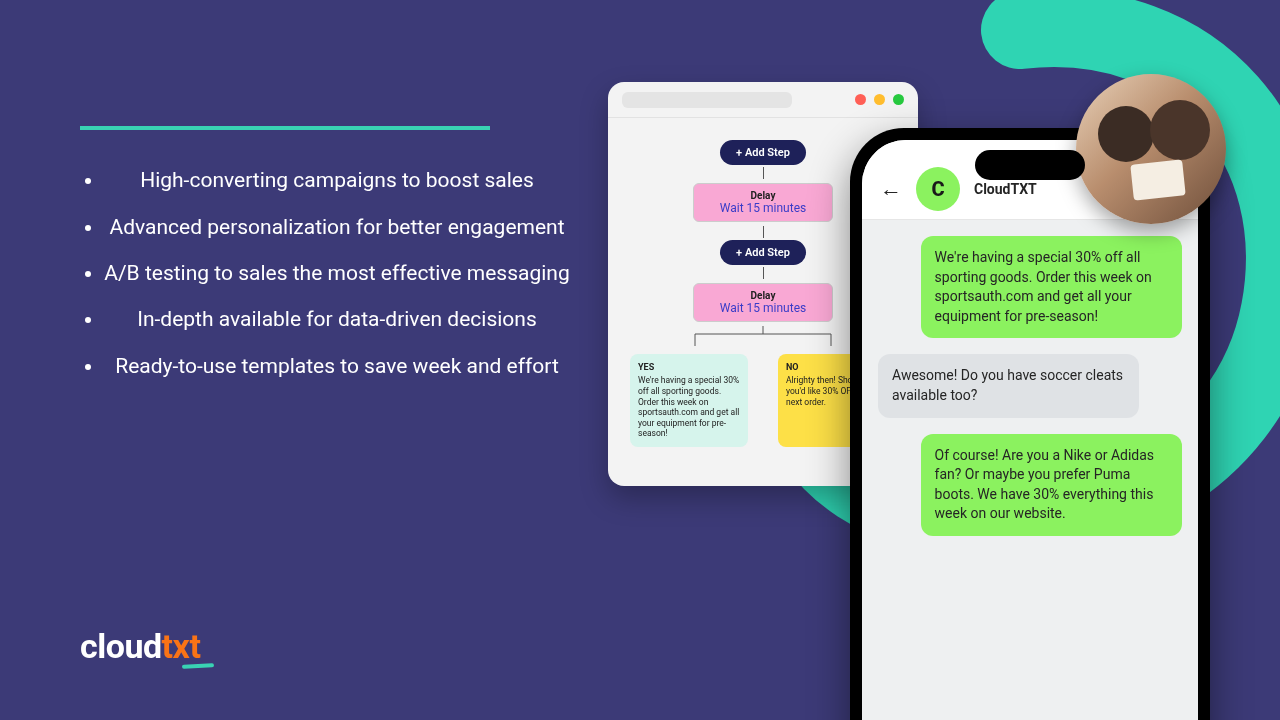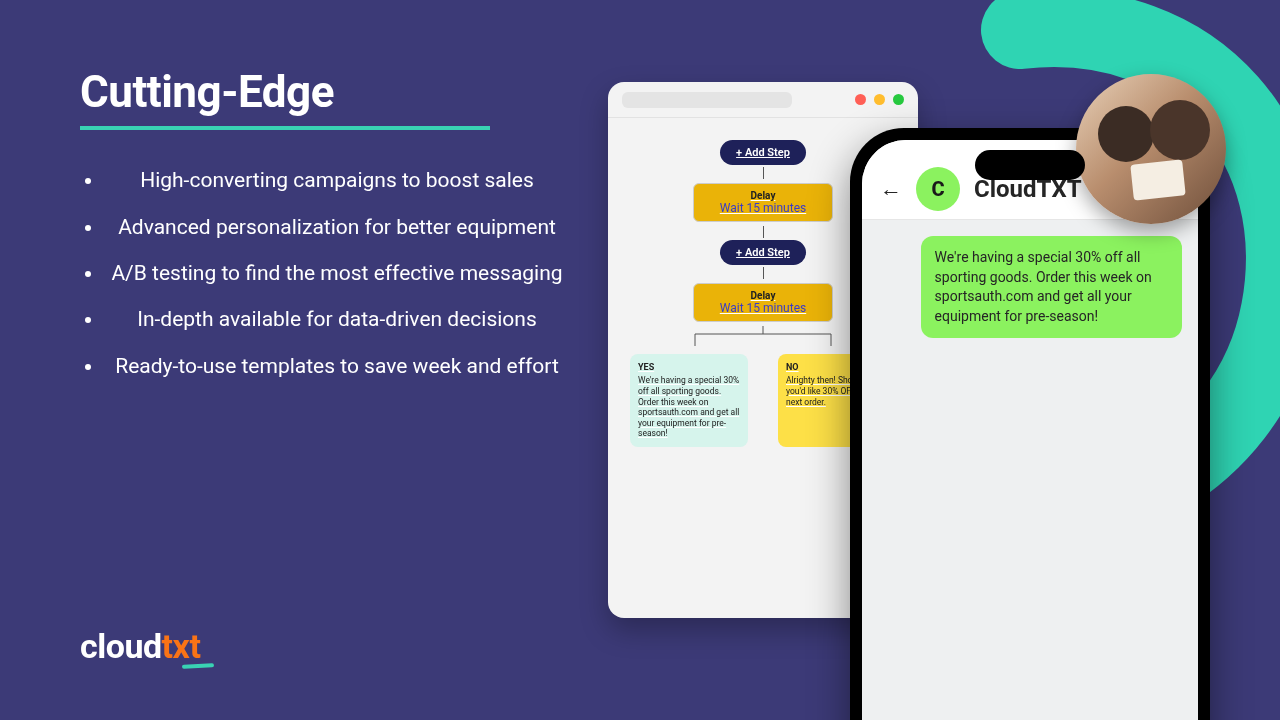--- a/index.html
+++ b/index.html
@@ -10,45 +10,45 @@
     .h1 { font-size:44px; font-weight:700; line-height:1.1; letter-spacing:-.5px; }
     .accent { color:#39d2b3; }
     .underline { margin-top:10px; width:410px; height:4px; background:#39d2b3; }
     ul.features { list-style:disc; margin:36px 0 0 24px;text-align:center; }
     ul.features li { font-size:21px; line-height:1.35; margin-bottom:18px; font-weight:400; }
 
     .logo { position:absolute; left:80px; bottom:54px; display:flex; align-items:flex-end; font-weight:700; font-size:34px; letter-spacing:-.5px; }
     .logo .txt { color:#f97316; position:relative; display:inline-block; }
     .logo .txt::after { content:""; position:absolute; left:20px; bottom:-2px; width:32px; height:4px; background:#39d2b3; border-radius:2px; transform:rotate(-3deg); }
 
-    .browser { position:absolute; left:608px; top:82px; width:310px; height:536px; background:#f3f3f3; border-radius:16px; box-shadow:0 12px 28px rgba(0,0,0,.28);text-decoration:underline; }
+    .browser { position:absolute; left:608px; top:82px; width:310px; height:404px; background:#f3f3f3; border-radius:16px; box-shadow:0 12px 28px rgba(0,0,0,.28); }
     .browser-top { height:36px; border-bottom:1px solid #e2e2e2; position:relative; }
     .dots { position:absolute; right:14px; top:12px; display:flex; gap:8px; }
     .dot { width:11px; height:11px; border-radius:50%; }
     .dot.r{background:#ff5f56;} .dot.y{background:#ffbd2e;} .dot.g{background:#27c93f;}
     .url { position:absolute; left:14px; top:10px; width:170px; height:16px; background:#e4e4e4; border-radius:6px; }
     .flow { padding:20px 12px 12px; display:flex; flex-direction:column; align-items:center; font-size:10px; color:#222; }
     .pill { background:#1e2159; color:#fff; border-radius:18px; padding:6px 16px; font-size:11px; font-weight:600; margin:2px 0; }
-    .box { background:#eab308; border:1px solid #ccc; border-radius:6px; padding:6px 20px; text-align:center; margin:4px 0; min-width:140px; }
+    .box { background:#f9a8d4; border:1px solid #ccc; border-radius:6px; padding:6px 20px; text-align:center; margin:4px 0; min-width:140px; }
     .box .t { font-weight:700; }
     .box .d { color:#3a3cc8; font-size:12px; }
     .vline { width:1px; height:12px; background:#555; }
     .split { display:flex; gap:30px; margin-top:8px; }
     .leaf { width:118px; border-radius:8px; padding:8px; font-size:8.5px; line-height:1.25; }
     .leaf.yes { background:#d6f4ec; }
     .leaf.no  { background:#fde047; }
     .leaf .lbl { font-weight:700; font-size:9px; margin-bottom:2px; display:block; }
 
     .phone { position:absolute; left:850px; top:128px; width:360px; height:720px; background:#000; border-radius:54px; padding:12px; box-shadow:0 16px 40px rgba(0,0,0,.45); }
     .notch { position:absolute; left:50%; top:22px; transform:translateX(-50%); width:110px; height:30px; background:#000; border-radius:16px; z-index:4; }
     .screen { width:100%; height:100%; background:#eef0f1; border-radius:44px; overflow:hidden; position:relative; color:#252525; }
     .chat-head { height:80px; background:#fff; display:flex; align-items:center; padding:0 18px; gap:14px; border-bottom:1px solid #e6e6e6; position:relative; padding-top:18px; }
     .back { font-size:22px; font-weight:700; }
     .av { width:44px; height:44px; border-radius:50%; background:#8bf25f; display:flex; align-items:center; justify-content:center; font-weight:800; font-size:20px; color:#1a1a1a; }
-    .ct { font-weight:700; font-size:24px; flex:1; }
+    .ct { font-weight:700; font-size:14px; flex:1; }
     .call { font-size:20px; }
     .msgs { padding:16px; display:flex; flex-direction:column; gap:16px; }
     .m { border-radius:12px; padding:12px 14px; font-size:14px; line-height:1.4; max-width:86%; }
     .m.out { background:#8bf25f; align-self:flex-end; }
     .m.in  { background:#dfe2e5; align-self:flex-start; }
 
     .photo { position:absolute; left:1076px; top:74px; width:150px; height:150px; border-radius:50%; overflow:hidden; box-shadow:0 8px 20px rgba(0,0,0,.35); background:linear-gradient(135deg,#e8d1b8 0%,#b98e6e 45%,#6e4e3a 100%); }
     .photo .p { position:absolute; border-radius:50%; }
     .photo .p1 { width:56px; height:56px; background:#3b2c24; left:22px; top:32px; }
     .photo .p2 { width:60px; height:60px; background:#4a352a; left:74px; top:26px; }
@@ -56,27 +56,27 @@
   </style>
 </head>
 <body>
 
 <svg class="swoosh" width="700" height="700" viewBox="0 0 700 700">
   <path d="M 380 40 C 560 20 670 160 640 320 C 610 480 440 560 280 520 C 190 498 130 420 165 340 C 205 250 350 230 430 285 C 485 322 495 400 445 445" fill="none" stroke="#2fd4b3" stroke-width="78" stroke-linecap="round"></path>
 </svg>
 
 <div class="left">
   <div class="h1">
-    <span>Cutting-Edge</span><br>
+    <br>
   </div>
   <div class="underline"></div>
   <ul class="features">
     <li>High-converting campaigns to boost sales</li>
-    <li>Advanced personalization for better equipment</li>
-    <li>A/B testing to find the most effective messaging</li>
+    <li>Advanced personalization for better engagement</li>
+    <li>A/B testing to sales the most effective messaging</li>
     <li>In-depth available for data-driven decisions</li>
     <li>Ready-to-use templates to save week and effort</li>
   </ul>
 </div>
 
 <div class="logo">
   <span>cloud</span>
     <span class="txt">txt</span>
 </div>
 
@@ -125,20 +125,22 @@
     <div class="chat-head">
       <span class="back">←</span>
       <div class="av">
           <span>C</span>
         </div>
       <div class="ct">CloudTXT</div>
       <span class="call">📞</span>
     </div>
     <div class="msgs">
       <div class="m out">We're having a special 30% off all sporting goods. Order this week on sportsauth.com and get all your equipment for pre-season!</div>
+      <div class="m in">Awesome! Do you have soccer cleats available too?</div>
+      <div class="m out">Of course! Are you a Nike or Adidas fan? Or maybe you prefer Puma boots. We have 30% everything this week on our website.</div>
     </div>
 
   </div>
 </div>
 
 <div class="photo">
   <div class="p p1"></div>
     <div class="p p2"></div>
     <div class="tab"></div>
 </div>

